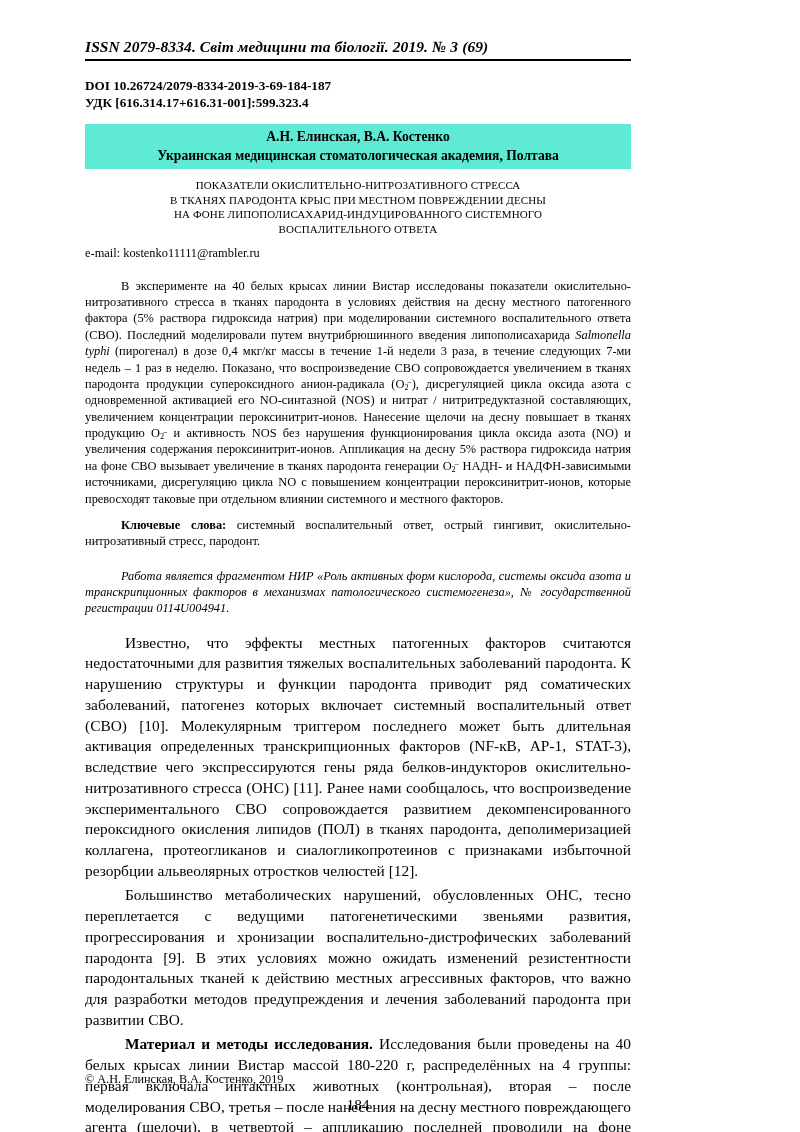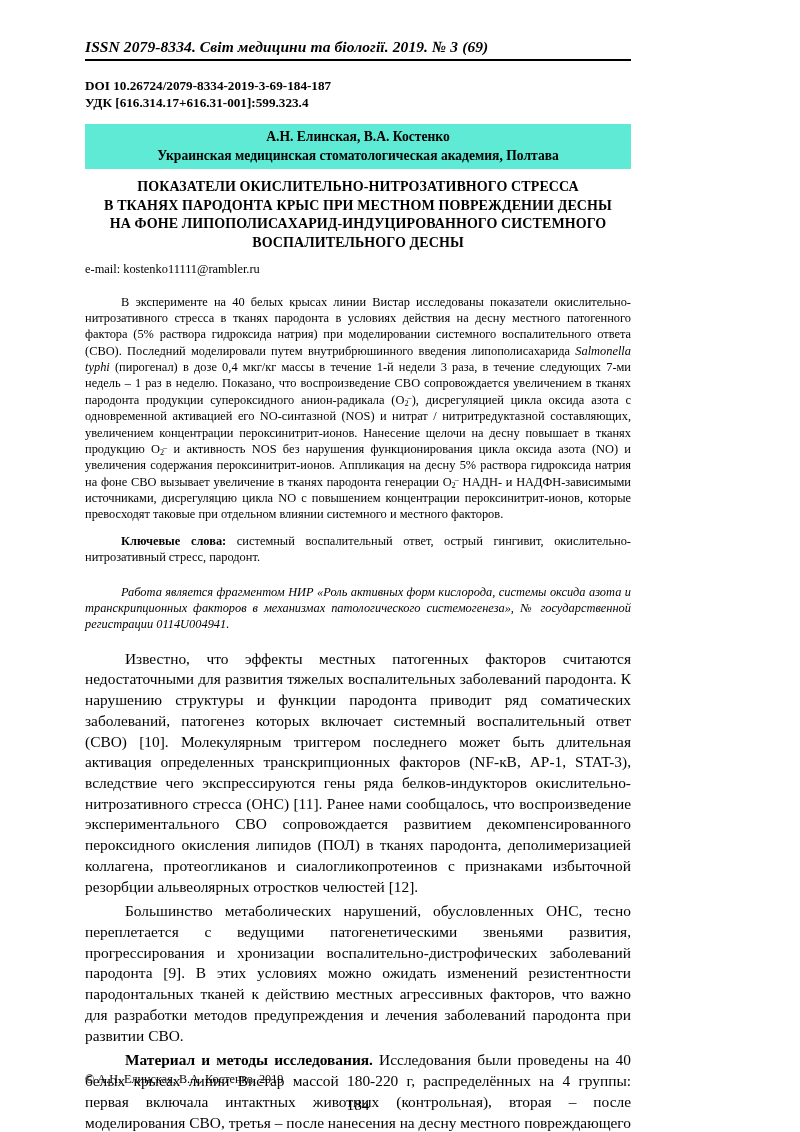--- a/index.html
+++ b/index.html
@@ -51,22 +51,22 @@
     text-align: center;
     font-weight: bold;
     font-size: 13.6px;
     line-height: 1.42;
     padding: 3px 0 4px 0;
   }
 
   
   .title {
     text-align: center;
-    font-weight: bold;
-    font-size: 14px;
+    font-weight: normal;
+    font-size: 11px;
     line-height: 1.33;
     margin-top: 9px;
     letter-spacing: 0.1px;
   }
   .email {
     text-align: left;
     font-size: 12.4px;
     margin-top: 9px;
   }
 
@@ -155,21 +155,21 @@
 
   <div class="authorband">
     <div>А.Н. Елинская, В.А. Костенко</div>
     <div>Украинская медицинская стоматологическая академия, Полтава</div>
   </div>
 
   <div class="title">
     <div>ПОКАЗАТЕЛИ ОКИСЛИТЕЛЬНО-НИТРОЗАТИВНОГО СТРЕССА</div>
     <div>В ТКАНЯХ ПАРОДОНТА КРЫС ПРИ МЕСТНОМ ПОВРЕЖДЕНИИ ДЕСНЫ</div>
     <div>НА ФОНЕ ЛИПОПОЛИСАХАРИД-ИНДУЦИРОВАННОГО СИСТЕМНОГО</div>
-    <div>ВОСПАЛИТЕЛЬНОГО ДЕСНЫ</div>
+    <div>ВОСПАЛИТЕЛЬНОГО ОТВЕТА</div>
   </div>
 
   <div class="email">e-mail: kostenko11111@rambler.ru</div>
 
   <div class="abstract">
     <span>В эксперименте на 40 белых крысах линии Вистар исследованы показатели окислительно-нитрозативного стресса в тканях пародонта в условиях действия на десну местного патогенного фактора (5% раствора гидроксида натрия) при моделировании системного воспалительного ответа (СВО). Последний моделировали путем внутрибрюшинного введения липополисахарида </span><span class="it">Salmonella typhi</span><span> (пирогенал) в дозе 0,4 мкг/кг массы в течение 1-й недели 3 раза, в течение следующих 7-ми недель – 1 раз в неделю. Показано, что воспроизведение СВО сопровождается увеличением в тканях пародонта продукции супероксидного анион-радикала (</span><span class="o2"><span>O</span><sub>2</sub><sup>–</sup></span><span>), дисрегуляцией цикла оксида азота с одновременной активацией его NO-синтазной (NOS) и нитрат / нитритредуктазной составляющих, увеличением концентрации пероксинитрит-ионов. Нанесение щелочи на десну повышает в тканях продукцию </span><span class="o2"><span>O</span><sub>2</sub><sup>–</sup></span><span> и активность NOS без нарушения функционирования цикла оксида азота (NO) и увеличения содержания пероксинитрит-ионов. Аппликация на десну 5% раствора гидроксида натрия на фоне СВО вызывает увеличение в тканях пародонта генерации </span><span class="o2"><span>O</span><sub>2</sub><sup>–</sup></span><span> НАДН- и НАДФН-зависимыми источниками, дисрегуляцию цикла NO с повышением концентрации пероксинитрит-ионов, которые превосходят таковые при отдельном влиянии системного и местного факторов.</span>
   </div>
 
   <div class="keywords">
     <b>Ключевые слова:</b><span> системный воспалительный ответ, острый гингивит, окислительно-нитрозативный стресс, пародонт.</span>

